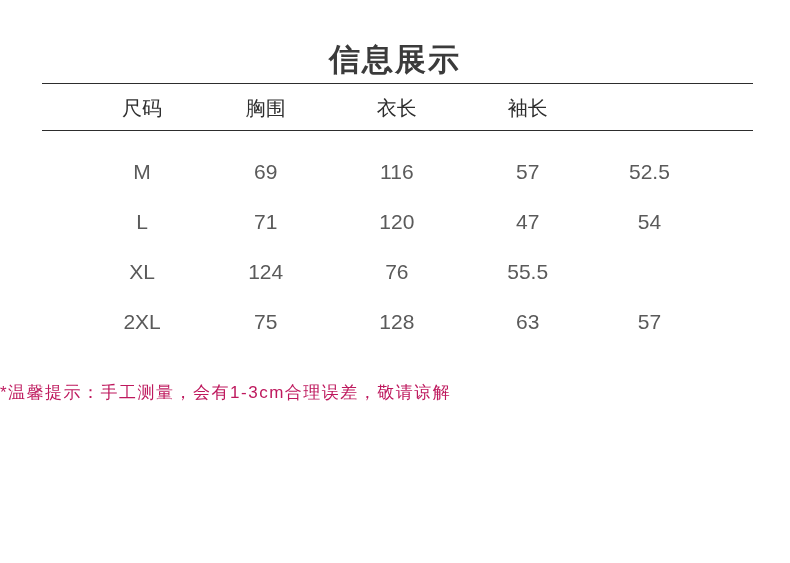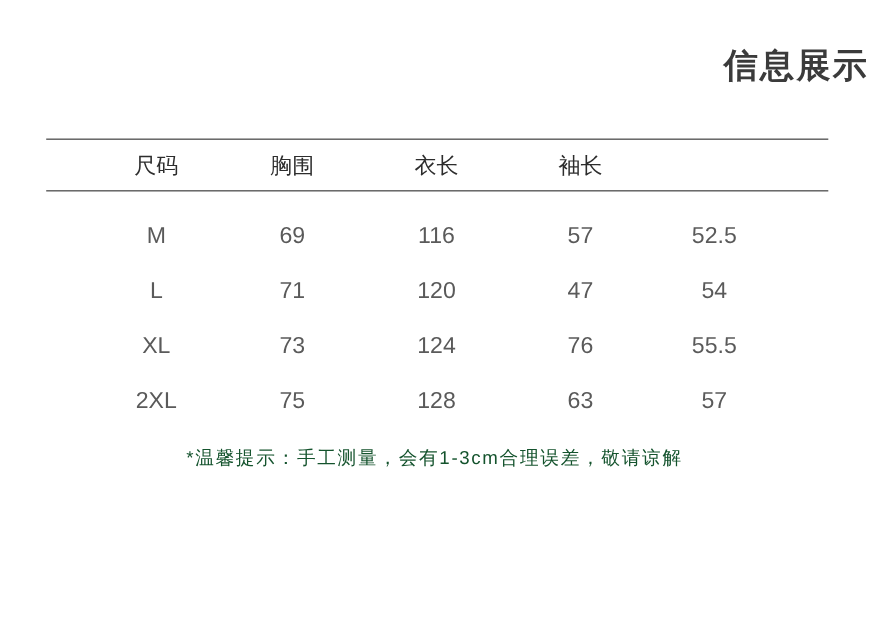--- a/index.html
+++ b/index.html
@@ -13,29 +13,28 @@
     height: 563px;
     background: #ffffff;
     font-family: "Liberation Sans", "DejaVu Sans", sans-serif;
     overflow: hidden;
   }
   .title {
     margin: 0;
     padding-top: 37px;
     height: 46px;
     line-height: 46px;
-    text-align: right;
+    text-align: center;
     font-size: 31px;
     font-weight: 700;
     color: #3b3b3b;
     letter-spacing: 2px;
   }
   .size-table {
     margin-left: 42px;
-    margin-top: 43px;
     width: 711px;
   }
   .t-row {
     display: grid;
     grid-template-columns: 19.2% 20.3% 21.6% 20.2% 18.7%;
     padding-left: 40px;
     padding-right: 45px;
     box-sizing: border-box;
   }
   .t-row .cell {
@@ -59,27 +58,27 @@
   }
   .data-row {
     height: 50px;
     line-height: 50px;
   }
   .data-row .cell {
     font-size: 21px;
     color: #5a5a5a;
   }
   .note {
-    margin: 11px 0 0 0;
+    margin: 30px 0 0 0;
     height: 32px;
     line-height: 32px;
-    text-align: center;
+    text-align: left;
     font-size: 17px;
     font-weight: 500;
-    color: #14532d;
+    color: #be185d;
     letter-spacing: 1.5px;
   }
 </style>
 </head>
 <body>
 
 <div class="page">
 
   <h1 class="title">信息展示</h1>
 
@@ -105,21 +104,20 @@
       <div class="t-row data-row">
         <div class="cell">L</div>
         <div class="cell">71</div>
         <div class="cell">120</div>
         <div class="cell">47</div>
         <div class="cell">54</div>
       </div>
 
       <div class="t-row data-row">
         <div class="cell">XL</div>
-        <div class="cell">73</div>
         <div class="cell">124</div>
         <div class="cell">76</div>
         <div class="cell">55.5</div>
       </div>
 
       <div class="t-row data-row">
         <div class="cell">2XL</div>
         <div class="cell">75</div>
         <div class="cell">128</div>
         <div class="cell">63</div>

